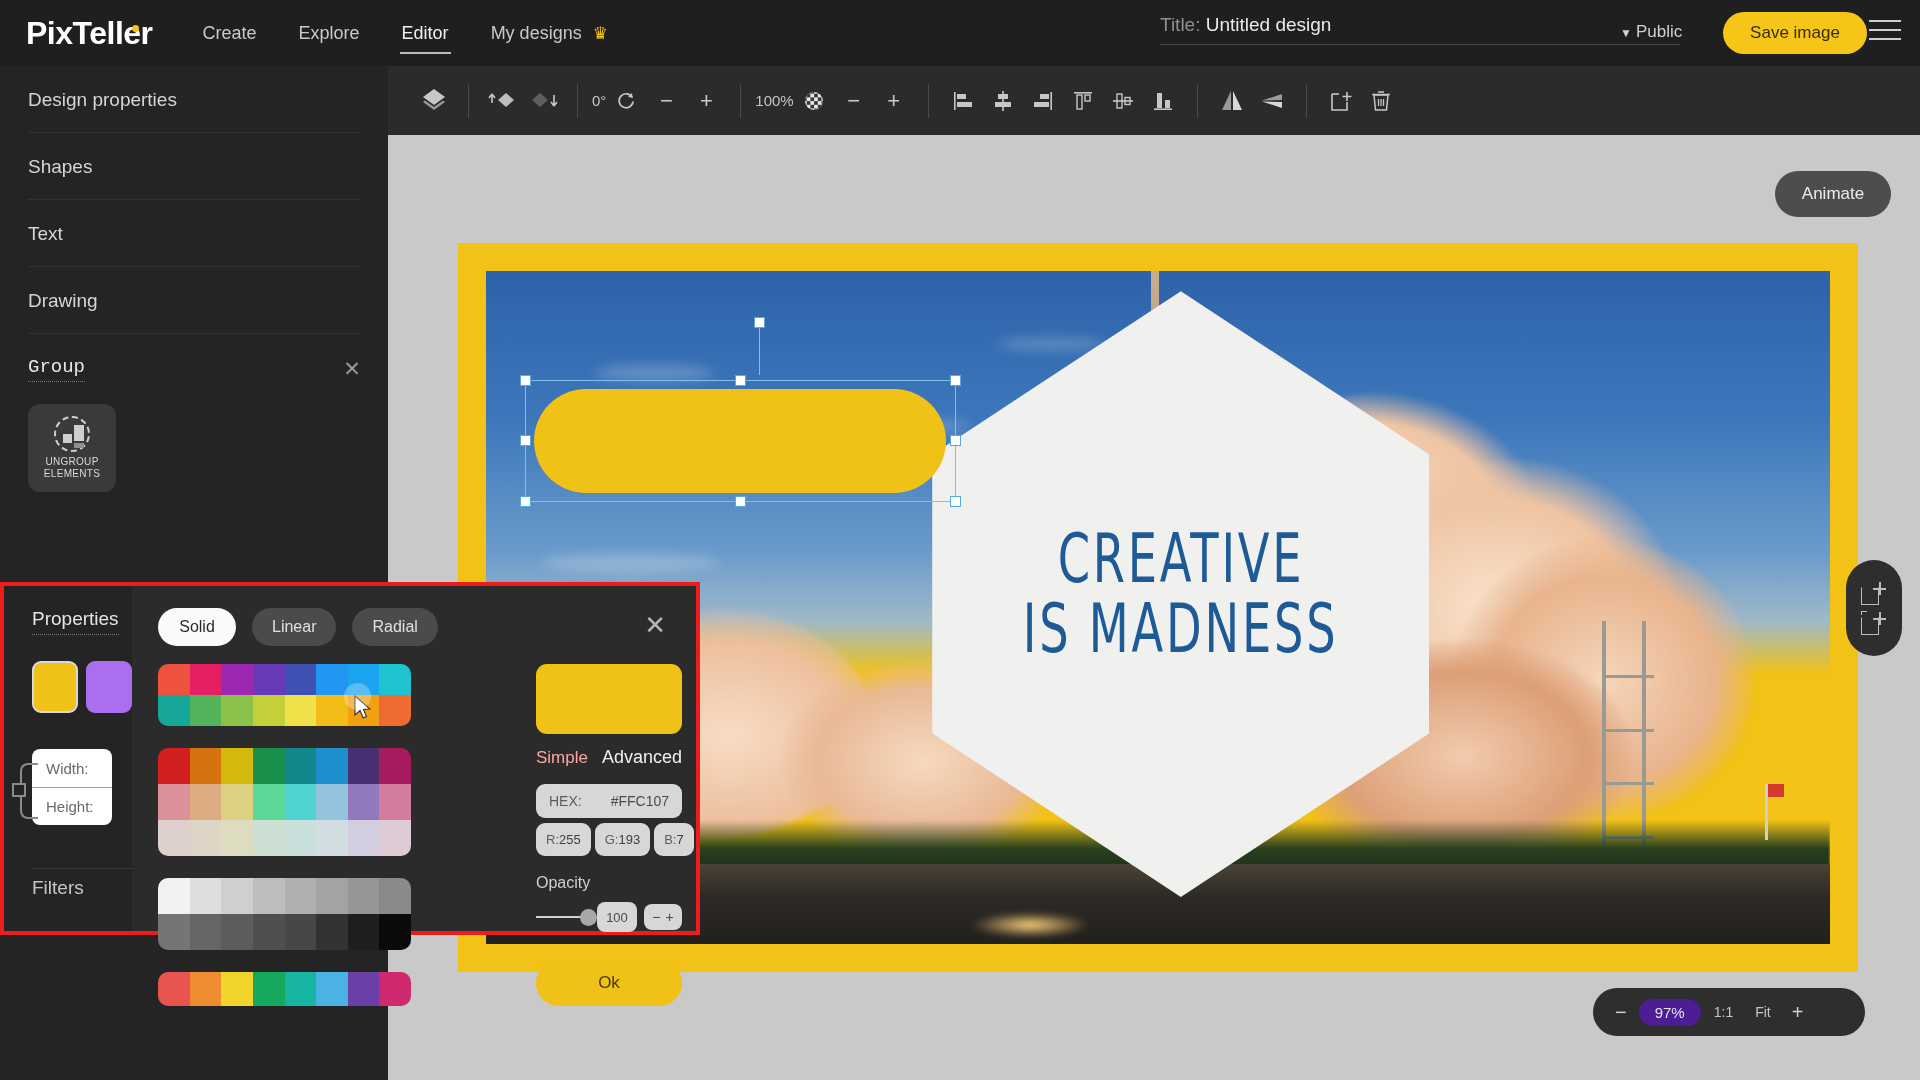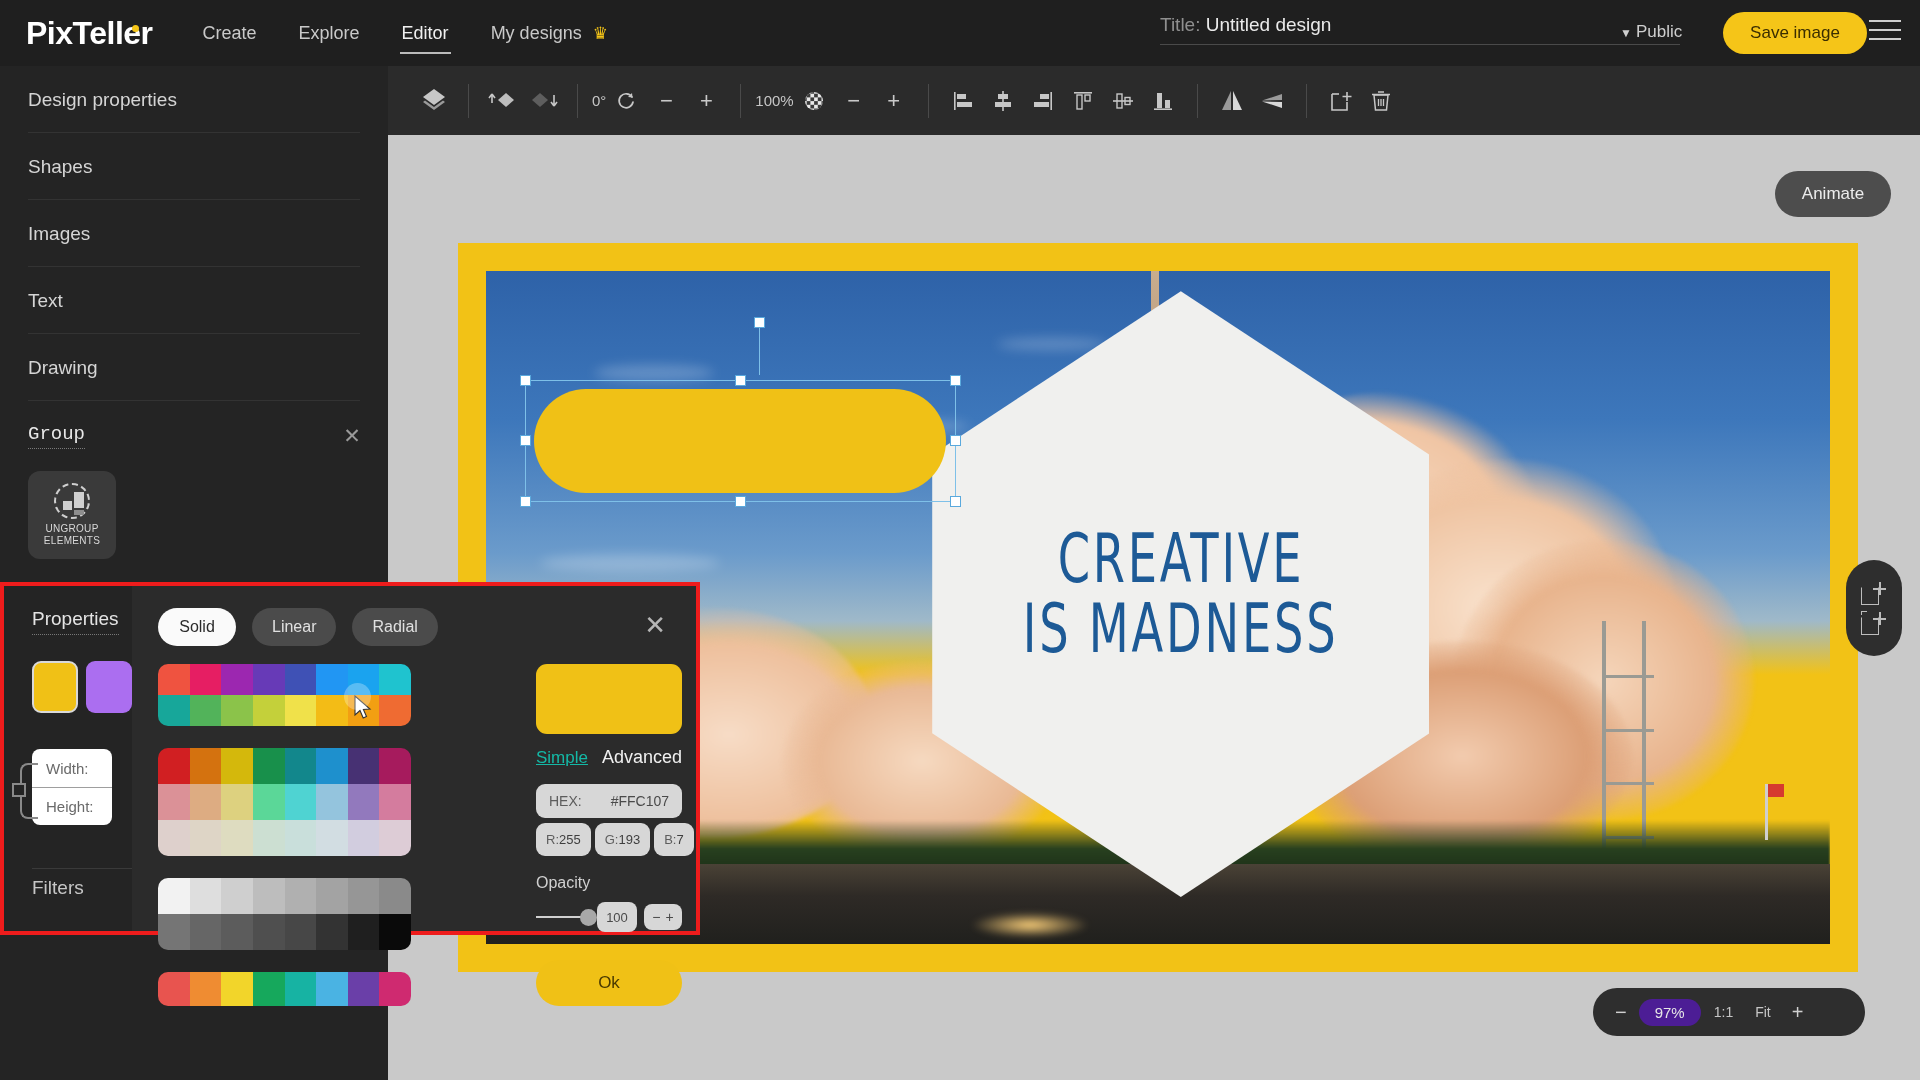--- a/index.html
+++ b/index.html
@@ -215,21 +215,21 @@
   .pal.p3 .cell{ height:36px; }
   .pal.p4 .cell{ height:34px; }
   #cursor{ position:absolute; left:196px; top:31px; pointer-events:none; }
   #cursor .ring{ position:absolute; left:-10px; top:-12px; width:27px;height:27px;border-radius:50%;
                  background:rgba(255,255,255,.28); }
 
   #right-col{ position:absolute; left:404px; top:78px; width:146px; }
   #preview{ width:146px;height:70px;border-radius:11px; background:#f0c116; }
   #simpadv{ display:flex; justify-content:space-between; margin-top:13px; align-items:baseline;}
   #simpadv .sa{ font-size:17px; color:#c9c9c9; cursor:pointer;}
-  #simpadv .sa.simple{ text-decoration:underline; color:#14b8a6;}
+  #simpadv .sa.simple{ color:#fca5a5;}
   #simpadv .sa.adv{ color:#f0f0f0; font-size:18px;}
   #hexrow{ margin-top:16px; background:#d7d7d7; border-radius:9px; height:34px;
            display:flex;align-items:center;justify-content:space-between; padding:0 13px;
            font-size:14px; color:#5d5d5d;}
   #hexrow .hv{ color:#4a4a4a; }
   #rgbrow{ display:flex; gap:4px; margin-top:5px; }
   #rgbrow .rgbbox{ flex:1; background:#d7d7d7; border-radius:9px; height:33px;
                    display:flex;align-items:center;justify-content:space-between; padding:0 10px;
                    font-size:13px; color:#5d5d5d;}
   #rgbrow .rgbbox .rv{ color:#3f3f3f; }
@@ -286,23 +286,20 @@
       <span></span>
   </div>
 </div>
 
 <div id="sidebar">
   <div class="side-item">
       <span>Design properties</span>
     </div>
   <div class="side-item">
       <span>Shapes</span>
-    </div>
-  <div class="side-item">
-      <span>Images</span>
     </div>
   <div class="side-item">
       <span>Text</span>
     </div>
   <div class="side-item">
       <span>Drawing</span>
     </div>
 
   <div id="group-sec">
     <div id="group-head">

